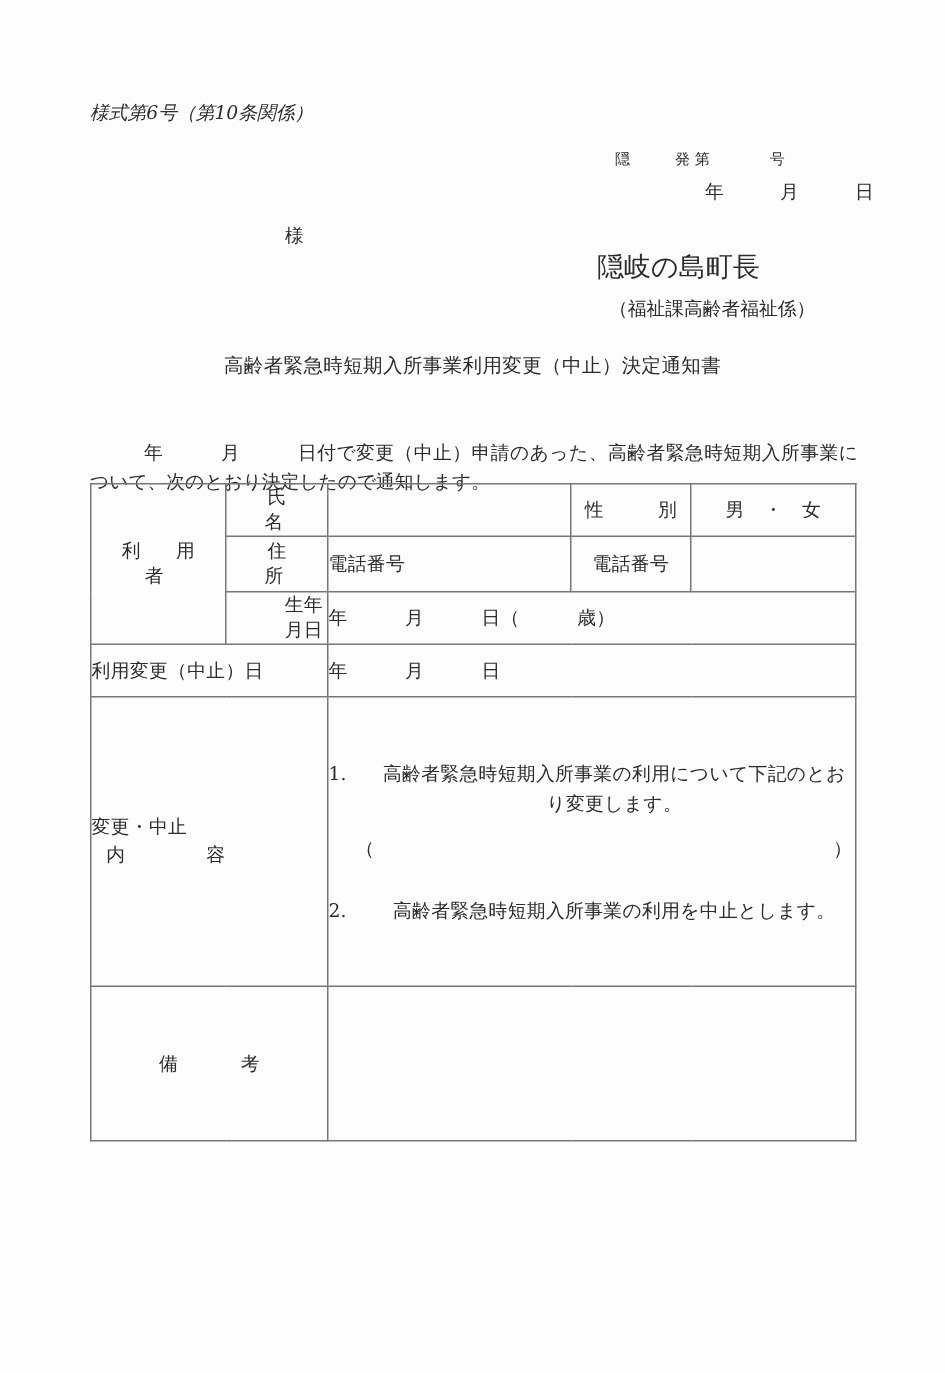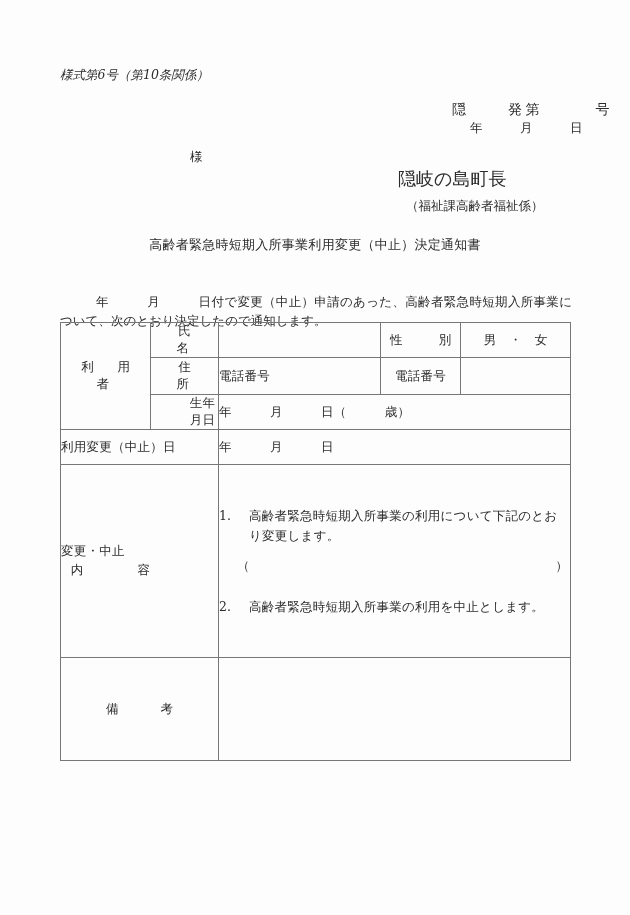--- a/index.html
+++ b/index.html
@@ -28,23 +28,22 @@
   
   .t   { position: absolute; white-space: pre; line-height: 1.45; }
 
   
   #form-code {
     left: 60px; top: 66px;
     font-size: 12.5px;
     font-style: italic;
   }
   #doc-number {
-    left: 452px; top: 100px;
-    font-size: 14px;
-    font-family: Liberation Serif, serif;
+    left: 410px; top: 100px;
+    font-size: 10px;
   }
   #doc-date {
     left: 470px; top: 119px;
     font-size: 12.5px;
   }
 
   #addressee {
     left: 190px; top: 148px;
     font-size: 12.5px;
   }
@@ -130,21 +129,21 @@
     padding: 14px 14px 14px 16px;
     vertical-align: top;
   }
   .item-line {
     display: flex;
     align-items: baseline;
     font-size: 12.5px;
     line-height: 1.6;
   }
   .item-num { width: 30px; flex: 0 0 30px; }
-  .item-txt { flex: 1 1 auto; letter-spacing: 0.02em; }
+  .item-txt { flex: 1 1 auto; letter-spacing: 0.02em; text-align: center; }
 
   .paren-line {
     display: flex;
     justify-content: space-between;
     font-size: 12.5px;
     padding: 12px 2px 0 18px;
   }
   .gap-line { height: 22px; }
 </style>
 </head>

